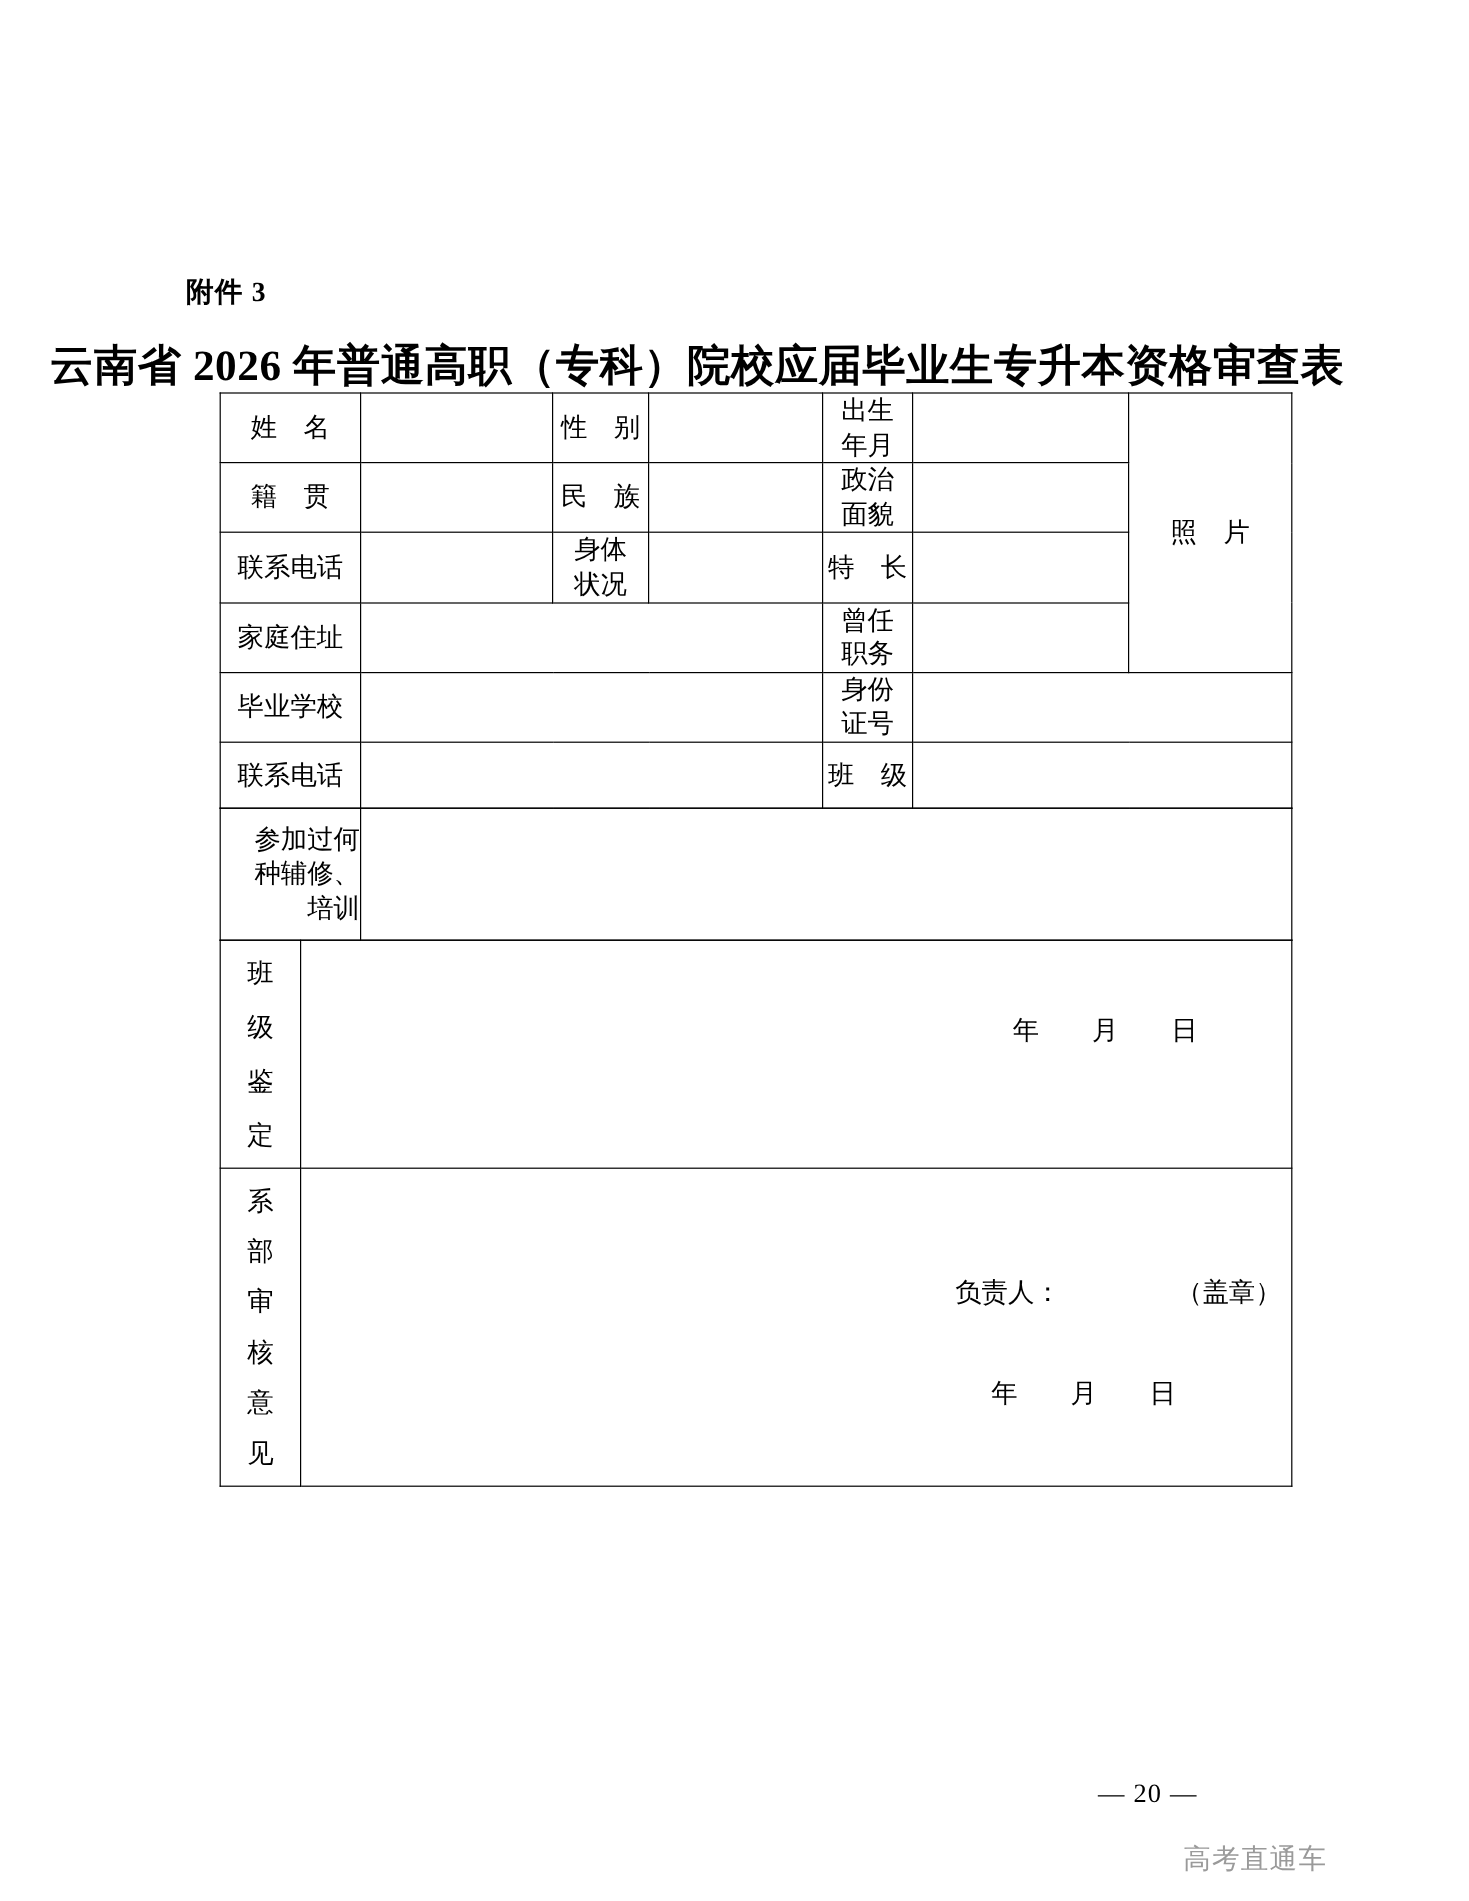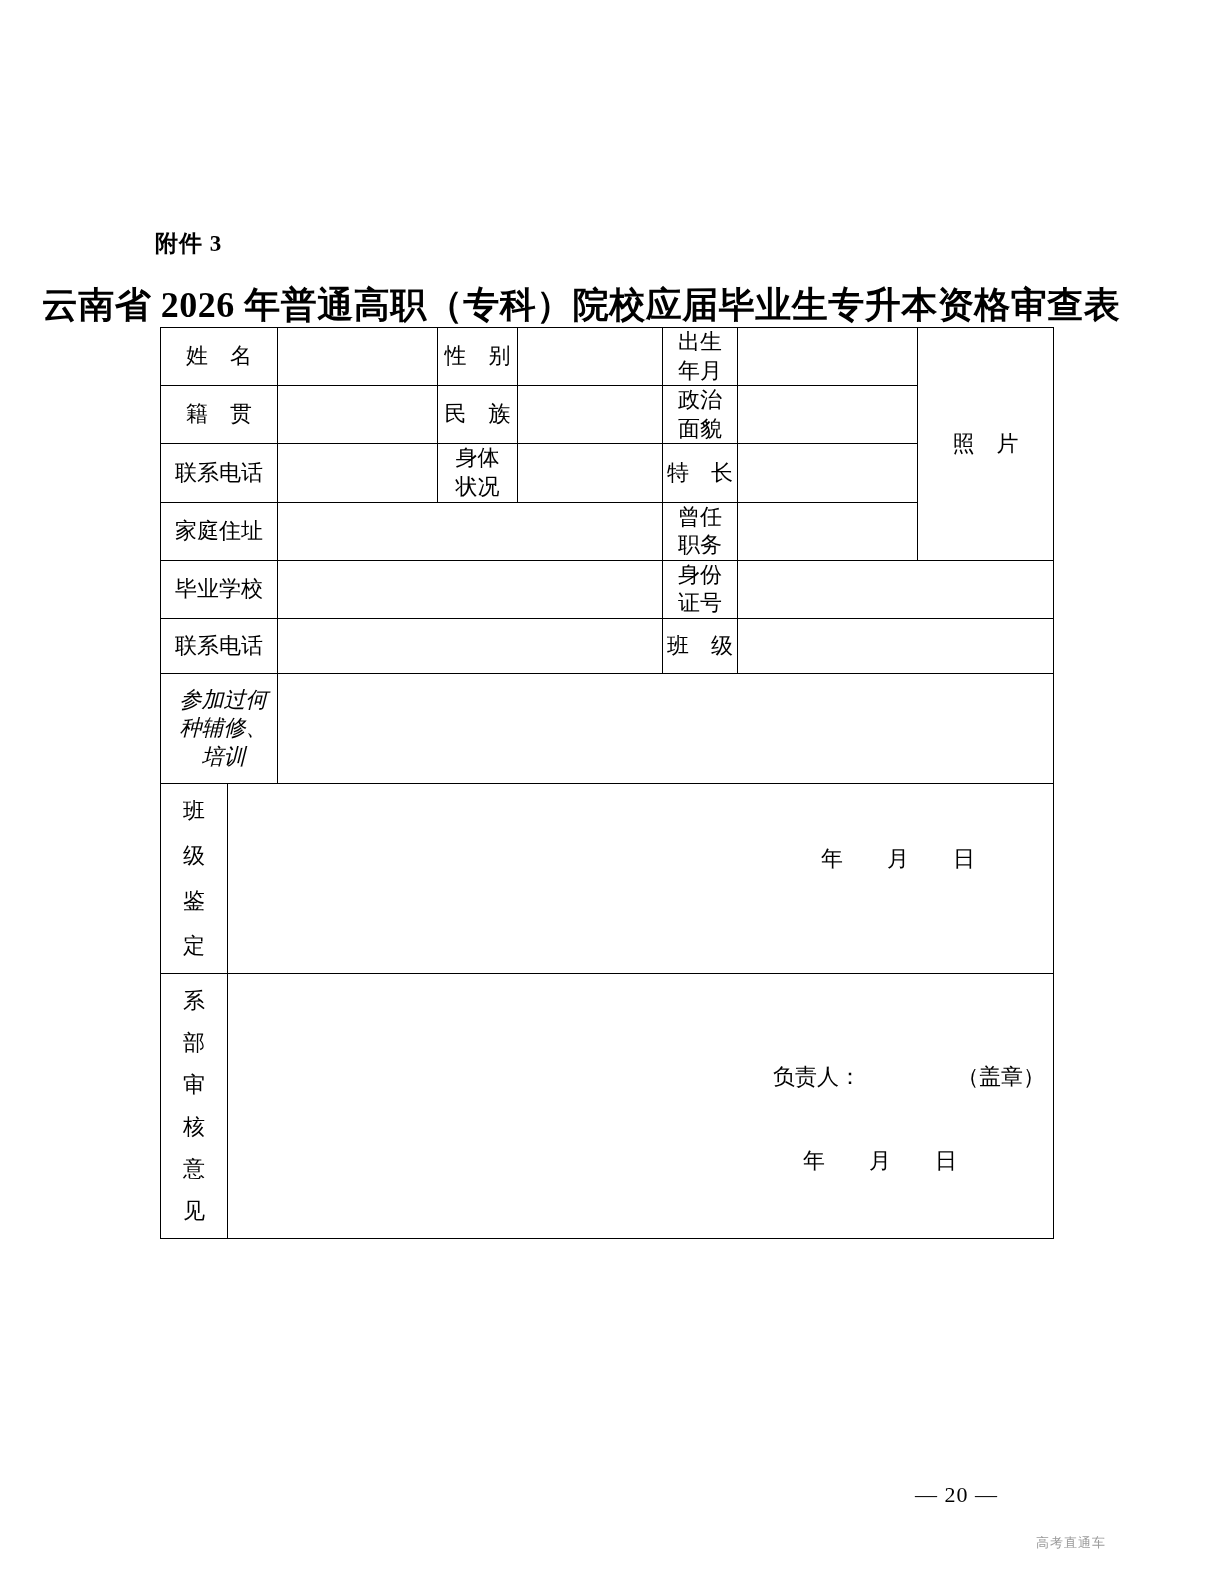--- a/index.html
+++ b/index.html
@@ -26,41 +26,41 @@
     left: 0;
     right: 0;
     top: 281px;
     text-align: center;
     font-size: 36px;
     font-weight: bold;
     letter-spacing: 0.5px;
   }
   .form-wrap {
     position: absolute;
-    left: 136px;
+    left: 159px;
     top: 327px;
     width: 893px;
     padding-left: 24px;
   }
   table {
     border-collapse: collapse;
     table-layout: fixed;
     width: 893px;
   }
   table + table { margin-top: -1px; }
   td {
     border: 1px solid #000;
     font-size: 22px;
     text-align: center;
     vertical-align: middle;
     white-space: pre-line;
     line-height: 1.3;
     overflow: hidden;
   }
-  td.left { text-align: center; padding-left: 9px; font-style: italic; }
+  td.left { text-align: right; padding-left: 9px; }
   td.rel { position: relative; }
   td.vlbl { white-space: pre-line; text-align: center; }
   td.v4 { line-height: 45px; }
   td.v6 { line-height: 42px; }
   .sign-block {
     position: absolute;
     right: 78px;
     bottom: 14px;
     text-align: left;
     font-size: 22px;
@@ -90,21 +90,21 @@
     position: absolute;
     right: 164px;
     top: 1482px;
     font-size: 22px;
     letter-spacing: 1px;
   }
   .watermark {
     position: absolute;
     right: 56px;
     top: 1534px;
-    font-size: 13px;
+    font-size: 23px;
     color: #9a9a9a;
     letter-spacing: 1px;
     font-family: "Liberation Sans", "DejaVu Sans", sans-serif;
   }
 </style>
 </head>
 <body>
 
 <div class="page">
 

